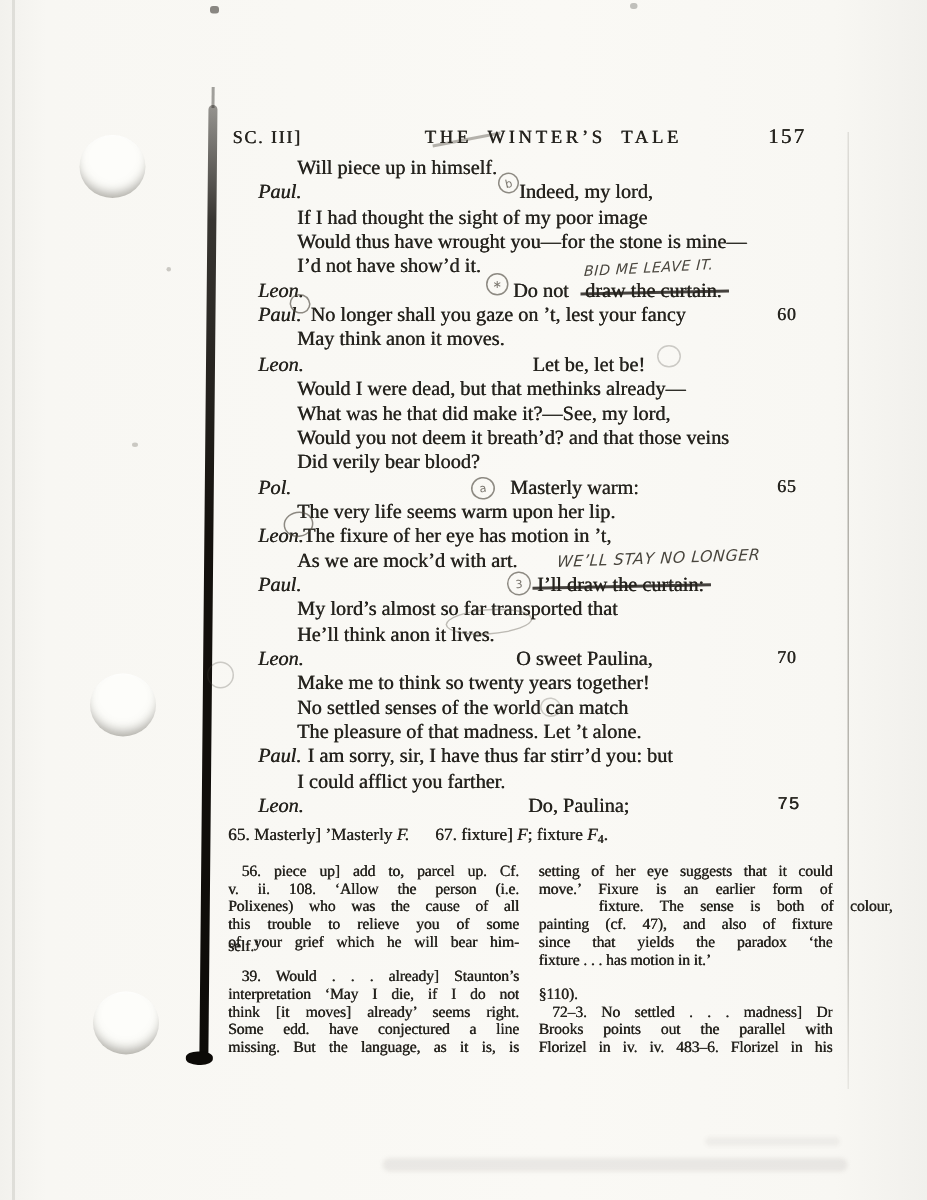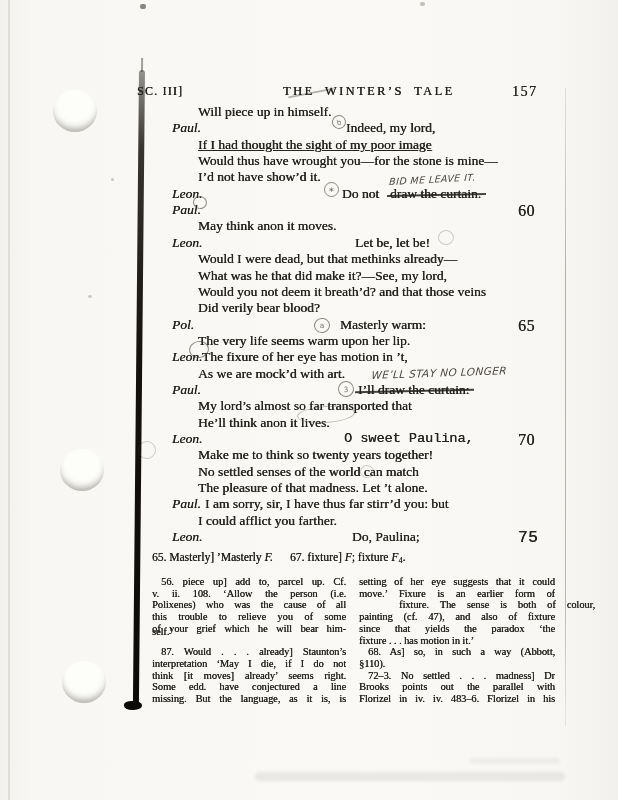--- a/index.html
+++ b/index.html
@@ -19,28 +19,28 @@
   .bar::before{content:"";position:absolute;top:-12px;left:2px;width:2px;height:14px;background:rgba(30,27,22,.4);}
   .hole{position:absolute;width:44px;height:42px;border-radius:50%;background:#fdfdfa;
     box-shadow:inset 0 -6px 7px -3px rgba(105,102,93,.55), inset 0 2px 3px -2px rgba(255,255,255,.9);}
   .smudge{position:absolute;background:rgba(95,92,84,.10);filter:blur(1.5px);border-radius:5px;}
   .speck{position:absolute;background:rgba(45,42,36,.55);border-radius:2px;}
   .dot{position:absolute;background:rgba(95,92,82,.3);border-radius:50%;}
   .slash{position:absolute;width:46px;height:1.5px;background:rgba(75,70,60,.4);transform:rotate(-11deg);}
   
   .print{text-shadow:.3px 0 0 currentColor;}
   .hdr{position:absolute;top:84px;white-space:nowrap;}
-  .hdr.scene{left:137px;font-size:12px;letter-spacing:1.2px;}
+  .hdr.scene{left:155px;font-size:12px;letter-spacing:1.2px;}
   .hdr.title{left:283px;font-size:12.5px;letter-spacing:2.4px;word-spacing:5px;}
   .hdr.pnum{left:512px;font-size:14px;letter-spacing:1.5px;}
   #play-text{position:absolute;left:0;top:0;width:618px;}
   .pline{position:absolute;left:0;width:618px;height:17px;font-size:13.5px;}
   .seg{position:absolute;white-space:pre;text-shadow:.3px 0 0 currentColor;}
   .seg.p{font-style:italic;}
-  .seg.lnum{font-size:16px;letter-spacing:.5px;}
+  .seg.lnum{font-size:12px;letter-spacing:.5px;}
   .seg.x::after{content:"";position:absolute;left:-3px;right:-5px;top:8px;height:1.8px;
     background:rgba(38,34,29,.85);transform:rotate(-1.1deg);}
   #collation{position:absolute;left:152px;top:551px;font-size:11.5px;white-space:pre;text-shadow:.25px 0 0 currentColor;}
   #collation .i{font-style:italic;}
   #collation .sub{font-size:8px;vertical-align:-2px;}
   .fncol{position:absolute;top:576px;height:135px;}
   #fn-left{left:152px;width:194px;}
   #fn-right{left:359px;width:196px;}
   .fnline{position:absolute;left:0;width:100%;font-size:10.5px;letter-spacing:-.1px;
     white-space:nowrap;text-shadow:.25px 0 0 currentColor;text-align:left;}
@@ -80,35 +80,36 @@
 
   <div id="play-text">
       <div class="pline" style="top: 104px;">
         <span class="seg" style="left: 198px;">Will piece up in himself.</span>
       </div>
       <div class="pline" style="top: 120.35px;">
         <span class="seg p" style="left: 172px;">Paul.</span>
         <span class="seg" style="left: 346px;">Indeed, my lord,</span>
       </div>
       <div class="pline" style="top: 136.7px;">
-        <span class="seg" style="left: 198px; text-decoration: underline;">If I had thought the sight of my poor image</span>
+        <span class="seg" style="left: 198px;">If I had thought the sight of my poor image</span>
       </div>
       <div class="pline" style="top: 153.05px;">
         <span class="seg" style="left: 198px;">Would thus have wrought you—for the stone is mine—</span>
       </div>
       <div class="pline" style="top: 169.4px;">
         <span class="seg" style="left: 198px;">I’d not have show’d it.</span>
       </div>
       <div class="pline" style="top: 185.75px;">
         <span class="seg p" style="left: 172px;">Leon.</span>
         <span class="seg" style="left: 342px;">Do not</span>
         <span class="seg x" style="left: 390px;">draw the curtain.</span>
       </div>
       <div class="pline" style="top: 202.1px;">
         <span class="seg p" style="left: 172px;">Paul.</span>
+        <span class="seg" style="left: 207px;">No longer shall you gaze on ’t, lest your fancy</span>
         <span class="seg lnum" style="left: 518px;">60</span>
       </div>
       <div class="pline" style="top: 218.45px;">
         <span class="seg" style="left: 198px;">May think anon it moves.</span>
       </div>
       <div class="pline" style="top: 234.8px;">
         <span class="seg p" style="left: 172px;">Leon.</span>
         <span class="seg" style="left: 355px;">Let be, let be!</span>
       </div>
       <div class="pline" style="top: 251.15px;">
@@ -143,21 +144,21 @@
         <span class="seg x" style="left: 358px; text-align: center;">I’ll draw the curtain:</span>
       </div>
       <div class="pline" style="top: 398.3px;">
         <span class="seg" style="left: 198px;">My lord’s almost so far transported that</span>
       </div>
       <div class="pline" style="top: 414.65px;">
         <span class="seg" style="left: 198px;">He’ll think anon it lives.</span>
       </div>
       <div class="pline" style="top: 431px;">
         <span class="seg p" style="left: 172px;">Leon.</span>
-        <span class="seg" style="left: 344px; font-family: Liberation Mono, monospace;">O sweet Paulina,</span>
+        <span class="seg" style="left: 344px;">O sweet Paulina,</span>
         <span class="seg lnum" style="left: 518px;">70</span>
       </div>
       <div class="pline" style="top: 447.35px;">
         <span class="seg" style="left: 198px;">Make me to think so twenty years together!</span>
       </div>
       <div class="pline" style="top: 463.7px;">
         <span class="seg" style="left: 198px;">No settled senses of the world can match</span>
       </div>
       <div class="pline" style="top: 480.05px;">
         <span class="seg" style="left: 198px;">The pleasure of that madness. Let ’t alone.</span>
@@ -176,34 +177,33 @@
       </div>
     </div>
   <div id="collation"><span>65. Masterly] ’Masterly </span><span class="i">F.</span><span>      67. fixture] </span><span class="i">F</span><span>; fixture </span><span class="i">F</span><span class="sub">4</span><span>.</span></div>
   <div id="fn-left" class="fncol">
       <div class="fnline j in" style="top: 0px;">56. piece up] add to, parcel up. Cf.</div>
       <div class="fnline j" style="top: 11.7px;">v. ii. 108. ‘Allow the person (i.e.</div>
       <div class="fnline j" style="top: 23.4px;">Polixenes) who was the cause of all</div>
       <div class="fnline j" style="top: 35.1px;">this trouble to relieve you of some</div>
       <div class="fnline j" style="top: 46.8px;">of your grief which he will bear him-</div>
       <div class="fnline" style="top: 50px;">self.’</div>
-      <div class="fnline j in" style="top: 70.2px;">87. Would . . . already] Staunton’s</div>
+      <div class="fnline j in" style="top: 70.2px;">39. Would . . . already] Staunton’s</div>
       <div class="fnline j" style="top: 81.9px;">interpretation ‘May I die, if I do not</div>
       <div class="fnline j" style="top: 93.6px;">think [it moves] already’ seems right.</div>
       <div class="fnline j" style="top: 105.3px;">Some edd. have conjectured a line</div>
       <div class="fnline j" style="top: 117px;">missing. But the language, as it is, is</div>
     </div>
   <div id="fn-right" class="fncol">
       <div class="fnline j" style="top: 0px;">setting of her eye suggests that it could</div>
       <div class="fnline j" style="top: 11.7px;">move.’ Fixure is an earlier form of</div>
       <div class="fnline j" style="top: 23.4px; margin-left: 40px;">fixture. The sense is both of colour,</div>
       <div class="fnline j" style="top: 35.1px;">painting (cf. 47), and also of fixture</div>
       <div class="fnline" style="top: 58.5px;">fixture . . . has motion in it.’</div>
       <div class="fnline j" style="top: 46.8px;">since that yields the paradox ‘the</div>
-      <div class="fnline j in" style="top: 70.2px;">68. As] so, in such a way (Abbott,</div>
       <div class="fnline" style="top: 81.9px;">§110).</div>
       <div class="fnline j in" style="top: 93.6px;">72–3. No settled . . . madness] Dr</div>
       <div class="fnline j" style="top: 105.3px;">Brooks points out the parallel with</div>
       <div class="fnline j" style="top: 117px;">Florizel in iv. iv. 483–6. Florizel in his</div>
     </div>
 
   <div id="annots">
       <div class="hand" style="left: 389px; top: 176px; font-size: 9.5px; transform: rotate(-3deg) skewX(-6deg);">BID ME LEAVE IT.</div>
       <div class="hand" style="left: 371px; top: 369px; font-size: 10.5px; transform: rotate(-2deg) skewX(-6deg);">WE’LL STAY NO LONGER</div>
       <div class="mark" style="left: 332px; top: 115px; width: 14px; height: 14px; transform: rotate(-12deg);">b</div>

